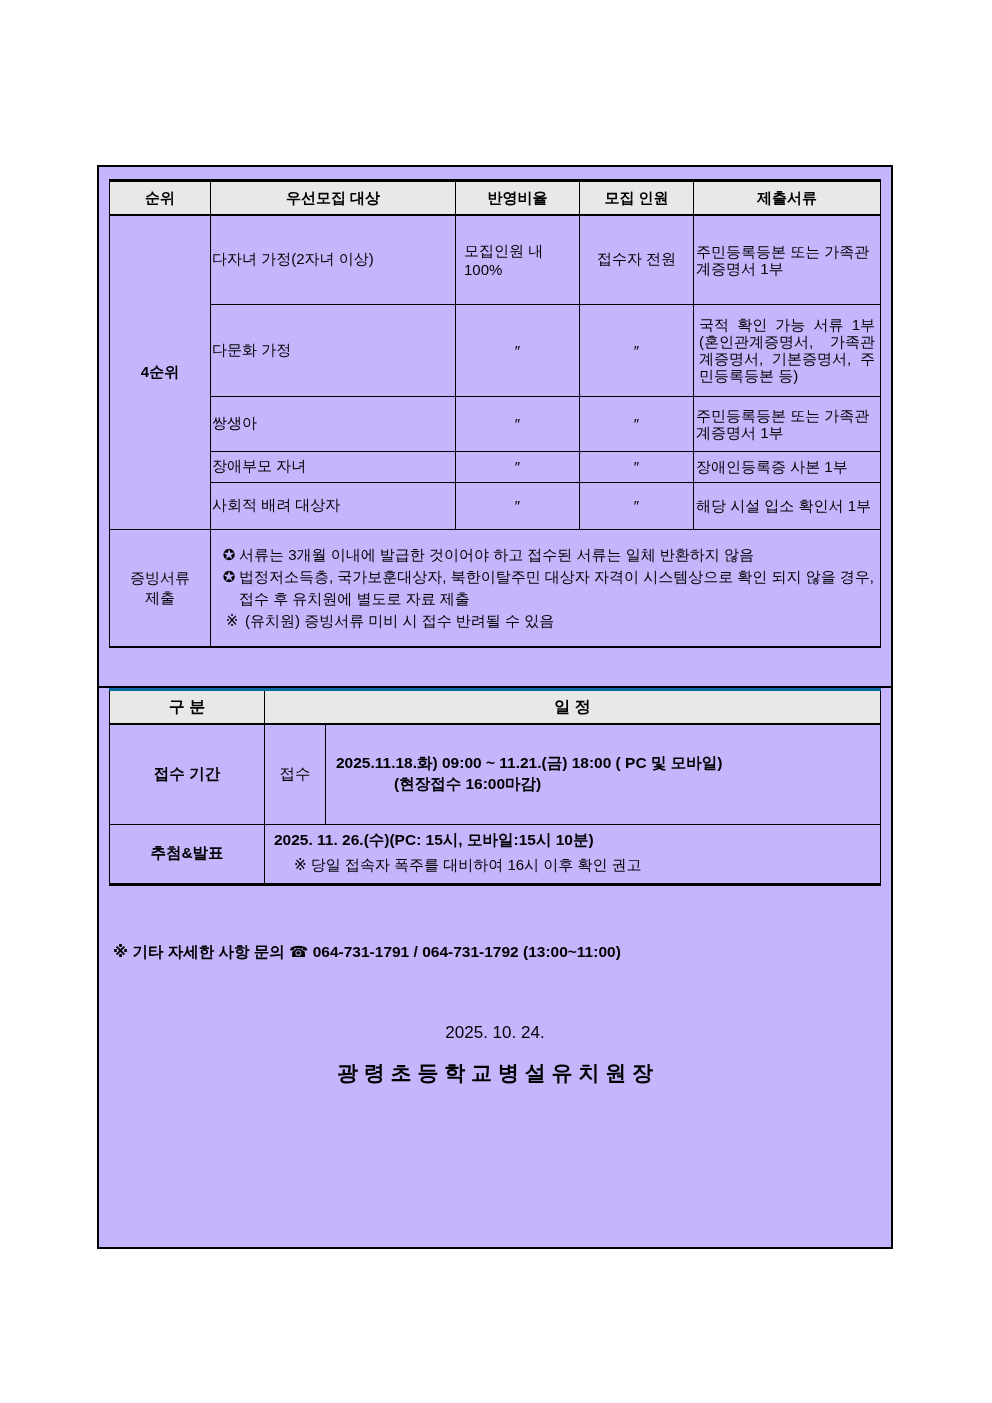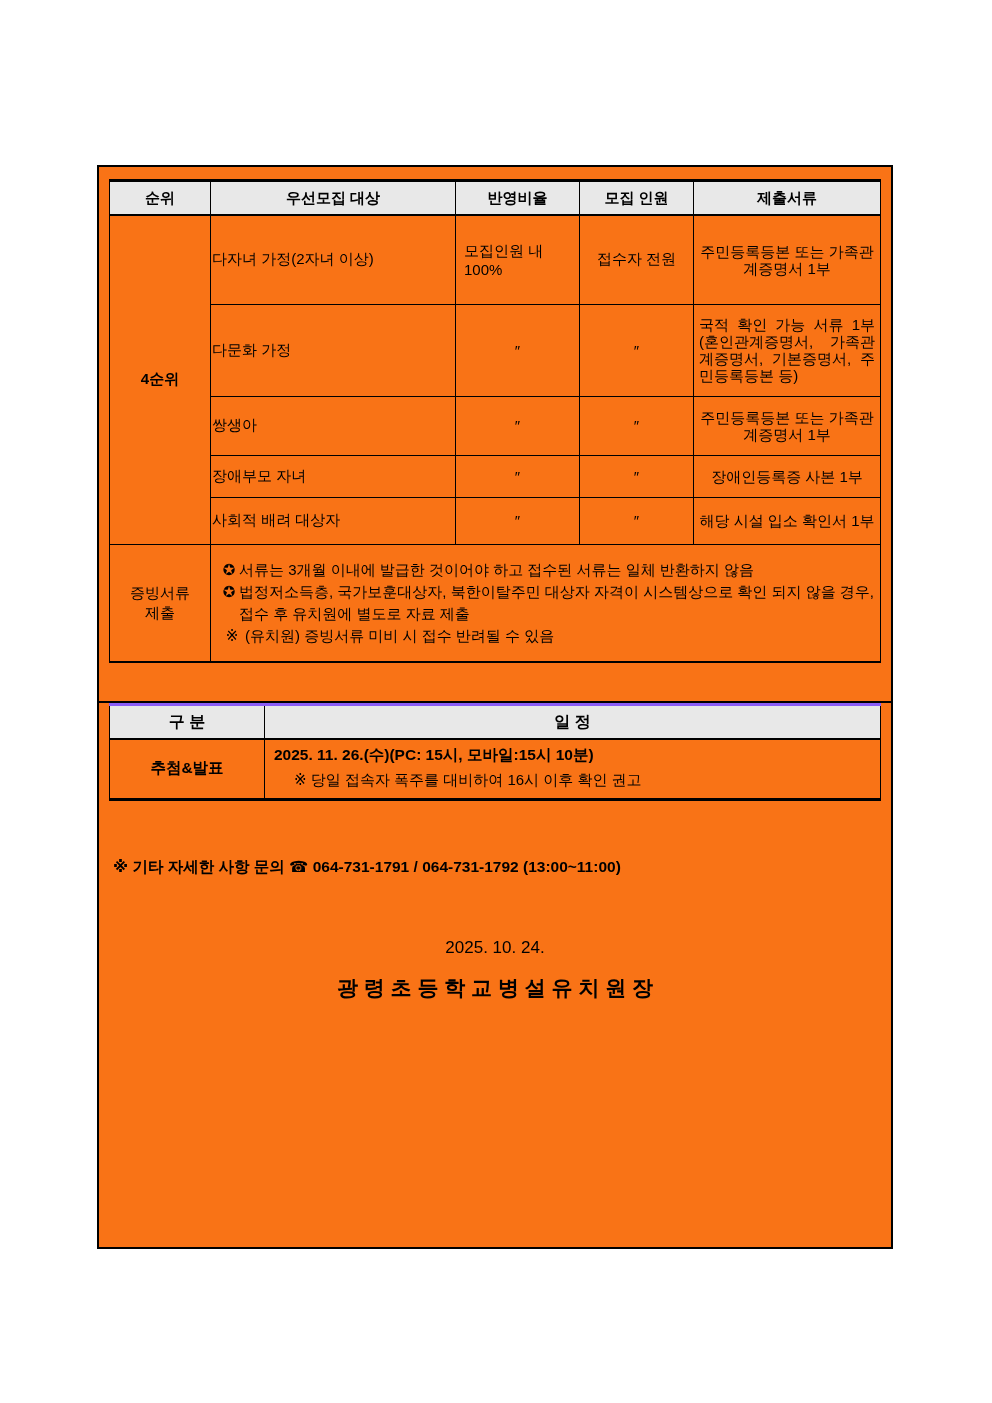--- a/index.html
+++ b/index.html
@@ -2,47 +2,47 @@
 <html style="--blue: #1a1ab8; --hdrbg: #e8e8e8; --border: #000000;"><head>
 <meta charset="utf-8">
 <style>
   html,body { margin:0; padding:0; }
   body {
     width:992px; height:1403px; background:#ffffff; position:relative;
     font-family:"Liberation Sans","DejaVu Sans",sans-serif; color:#000;
   }
   .outer-box {
     position:absolute; left:97px; top:165px; width:792px; height:1080px;
-    border:2px solid var(--border,#000); background:#f97316;
+    border:2px solid var(--border,#000); background:#c4b5fd;
   }
   table { border-collapse:collapse; table-layout:fixed; }
   td,th { border:1px solid var(--border,#000); overflow:hidden; vertical-align:middle; }
 
   
   .t1 { margin:12px 9px 0 10px; width:771px; border-top:3px solid #000; border-bottom:2px solid #000; }
   .t1 th { background:var(--hdrbg,#e8e8e8); border-bottom:2px solid #000; font-size:15px; font-weight:bold; height:30px; }
   .t1 td { font-size:15px; }
   .rank-cell { font-weight:bold; font-size:16px; text-align:center; }
   .cell-target { text-align:left; }
   .cell-ratio-left { text-align:left; padding:0 8px; line-height:19px; }
   .c { text-align:center; }
-  .cell-docs { text-align:center; font-size:14px; line-height:17px; padding:12px 2px; }
+  .cell-docs { font-size:14px; line-height:17px; padding:4px 2px; }
   .cell-docs.jst { text-align:justify; padding:0 5px; }
   .evidence-label { text-align:center; font-size:15px; line-height:20px; }
   .evidence-content { text-align:left; padding:4px 6px 4px 8px; font-size:15px; }
   .note-line { display:flex; line-height:22px; }
   .note-line .b { flex:0 0 20px; text-align:center; }
   .note-line.sub .b { flex:0 0 26px; }
 
   
   .strip { height:38px; border-bottom:2px solid #000; }
 
   
   .heading { margin:13px 0 11px 13px; font-size:17px; }
-  .t2 { margin:0 9px 8px 10px; width:771px; border-top:3px solid #8b5cf6; border-bottom:3px solid #000; }
+  .t2 { margin:0 9px 8px 10px; width:771px; border-top:3px solid #0369a1; border-bottom:3px solid #000; }
   .t2 th { background:var(--hdrbg,#e8e8e8); font-size:16px; font-weight:bold; height:30px; border-bottom:2px solid #000; }
   .t2 .label { text-align:center; font-weight:bold; font-size:15.5px; }
   .t2 .sub { text-align:center; font-size:15.5px; }
   .sched { font-weight:bold; font-size:15.5px; }
   .recv-cell { padding-left:10px; }
   .recv-line2 { padding-left:58px; }
   .lot-line1 { padding:4px 0 0 8px; }
   .lot-line2 { font-weight:normal; font-size:15px; padding:2px 0 4px 28px; line-height:24px; }
   .reg-line { padding-left:12px; }
   .notes-cell { padding:6px 8px 6px 12px; font-size:15px; line-height:25px; font-weight:normal; }
@@ -135,20 +135,28 @@
     <colgroup>
       <col style="width:155px">
         <col style="width:61px">
         <col style="width:555px">
     </colgroup>
     <tbody>
         <tr>
       <th>구  분</th>
       <th colspan="2">일  정</th>
     </tr>
+    <tr style="height:100px">
+      <td class="label">접수 기간</td>
+      <td class="sub">접수</td>
+      <td class="sched recv-cell">
+        <div>2025.11.18.화) 09:00 ~ 11.21.(금) 18:00   ( PC 및 모바일)</div>
+        <div class="recv-line2">(현장접수 16:00마감)</div>
+      </td>
+    </tr>
     <tr style="height:60px">
       <td class="label">추첨&amp;발표</td>
       <td class="sched" colspan="2">
         <div class="lot-line1">2025. 11. 26.(수)(PC: 15시, 모바일:15시 10분)</div>
         <div class="lot-line2">※ 당일 접속자 폭주를 대비하여 16시 이후 확인 권고</div>
       </td>
     </tr>
   </tbody>
     </table>
 

